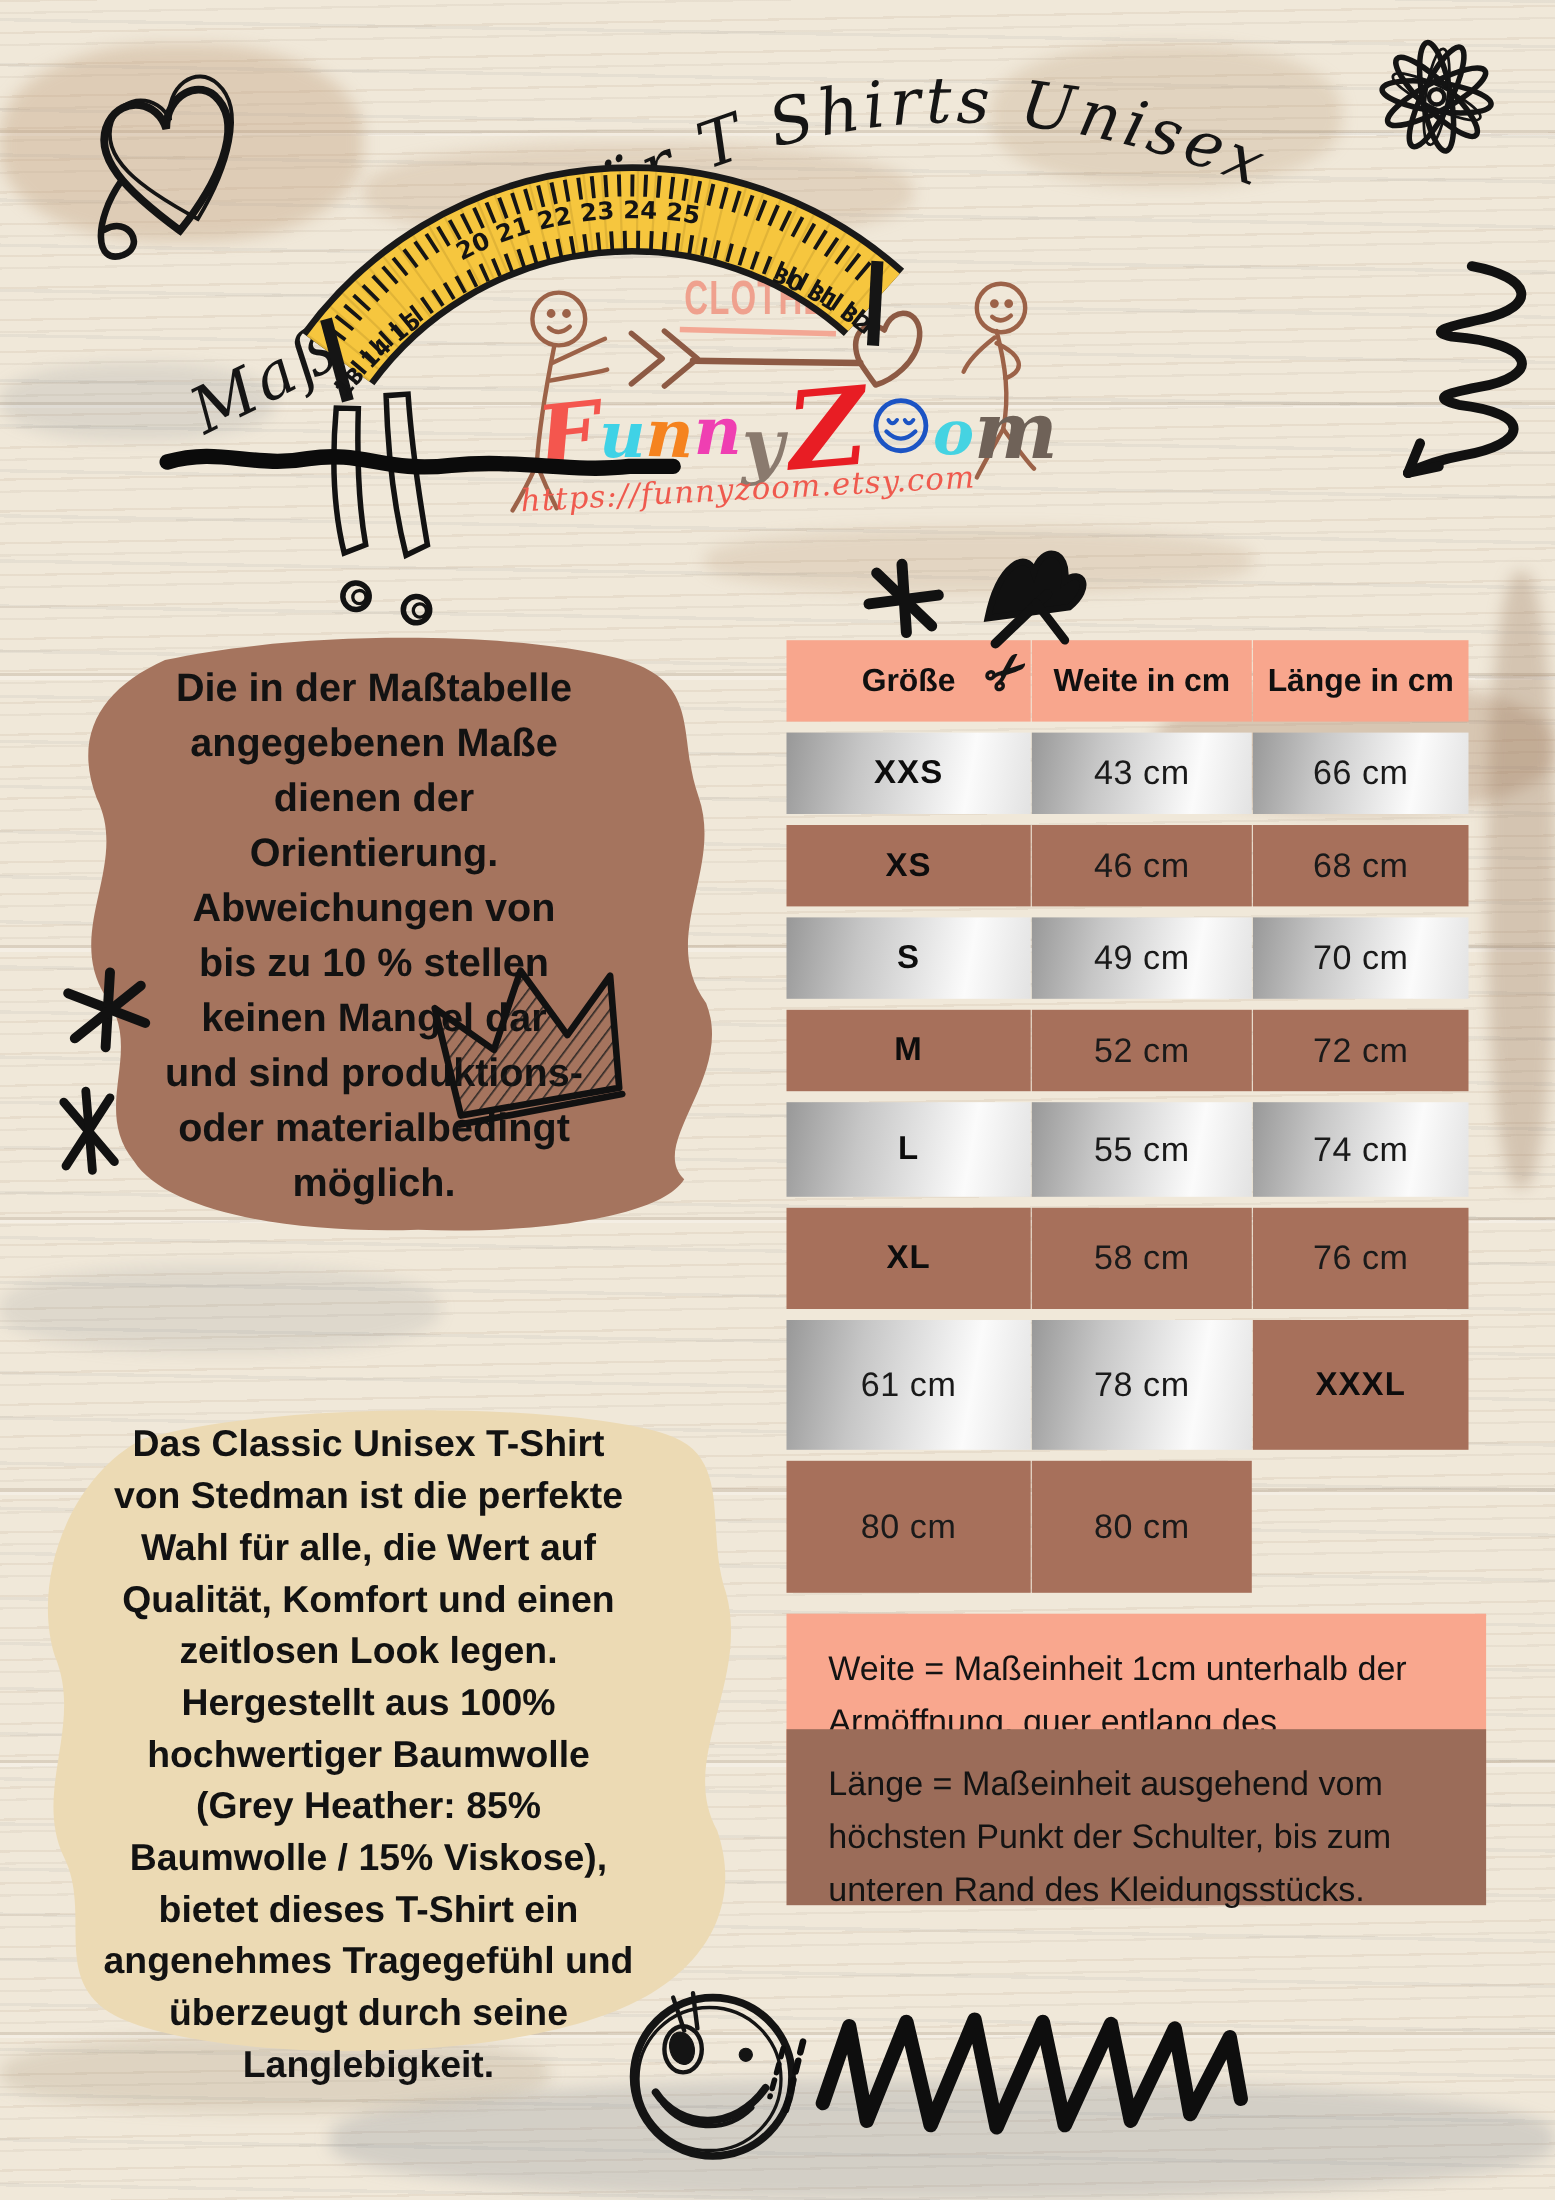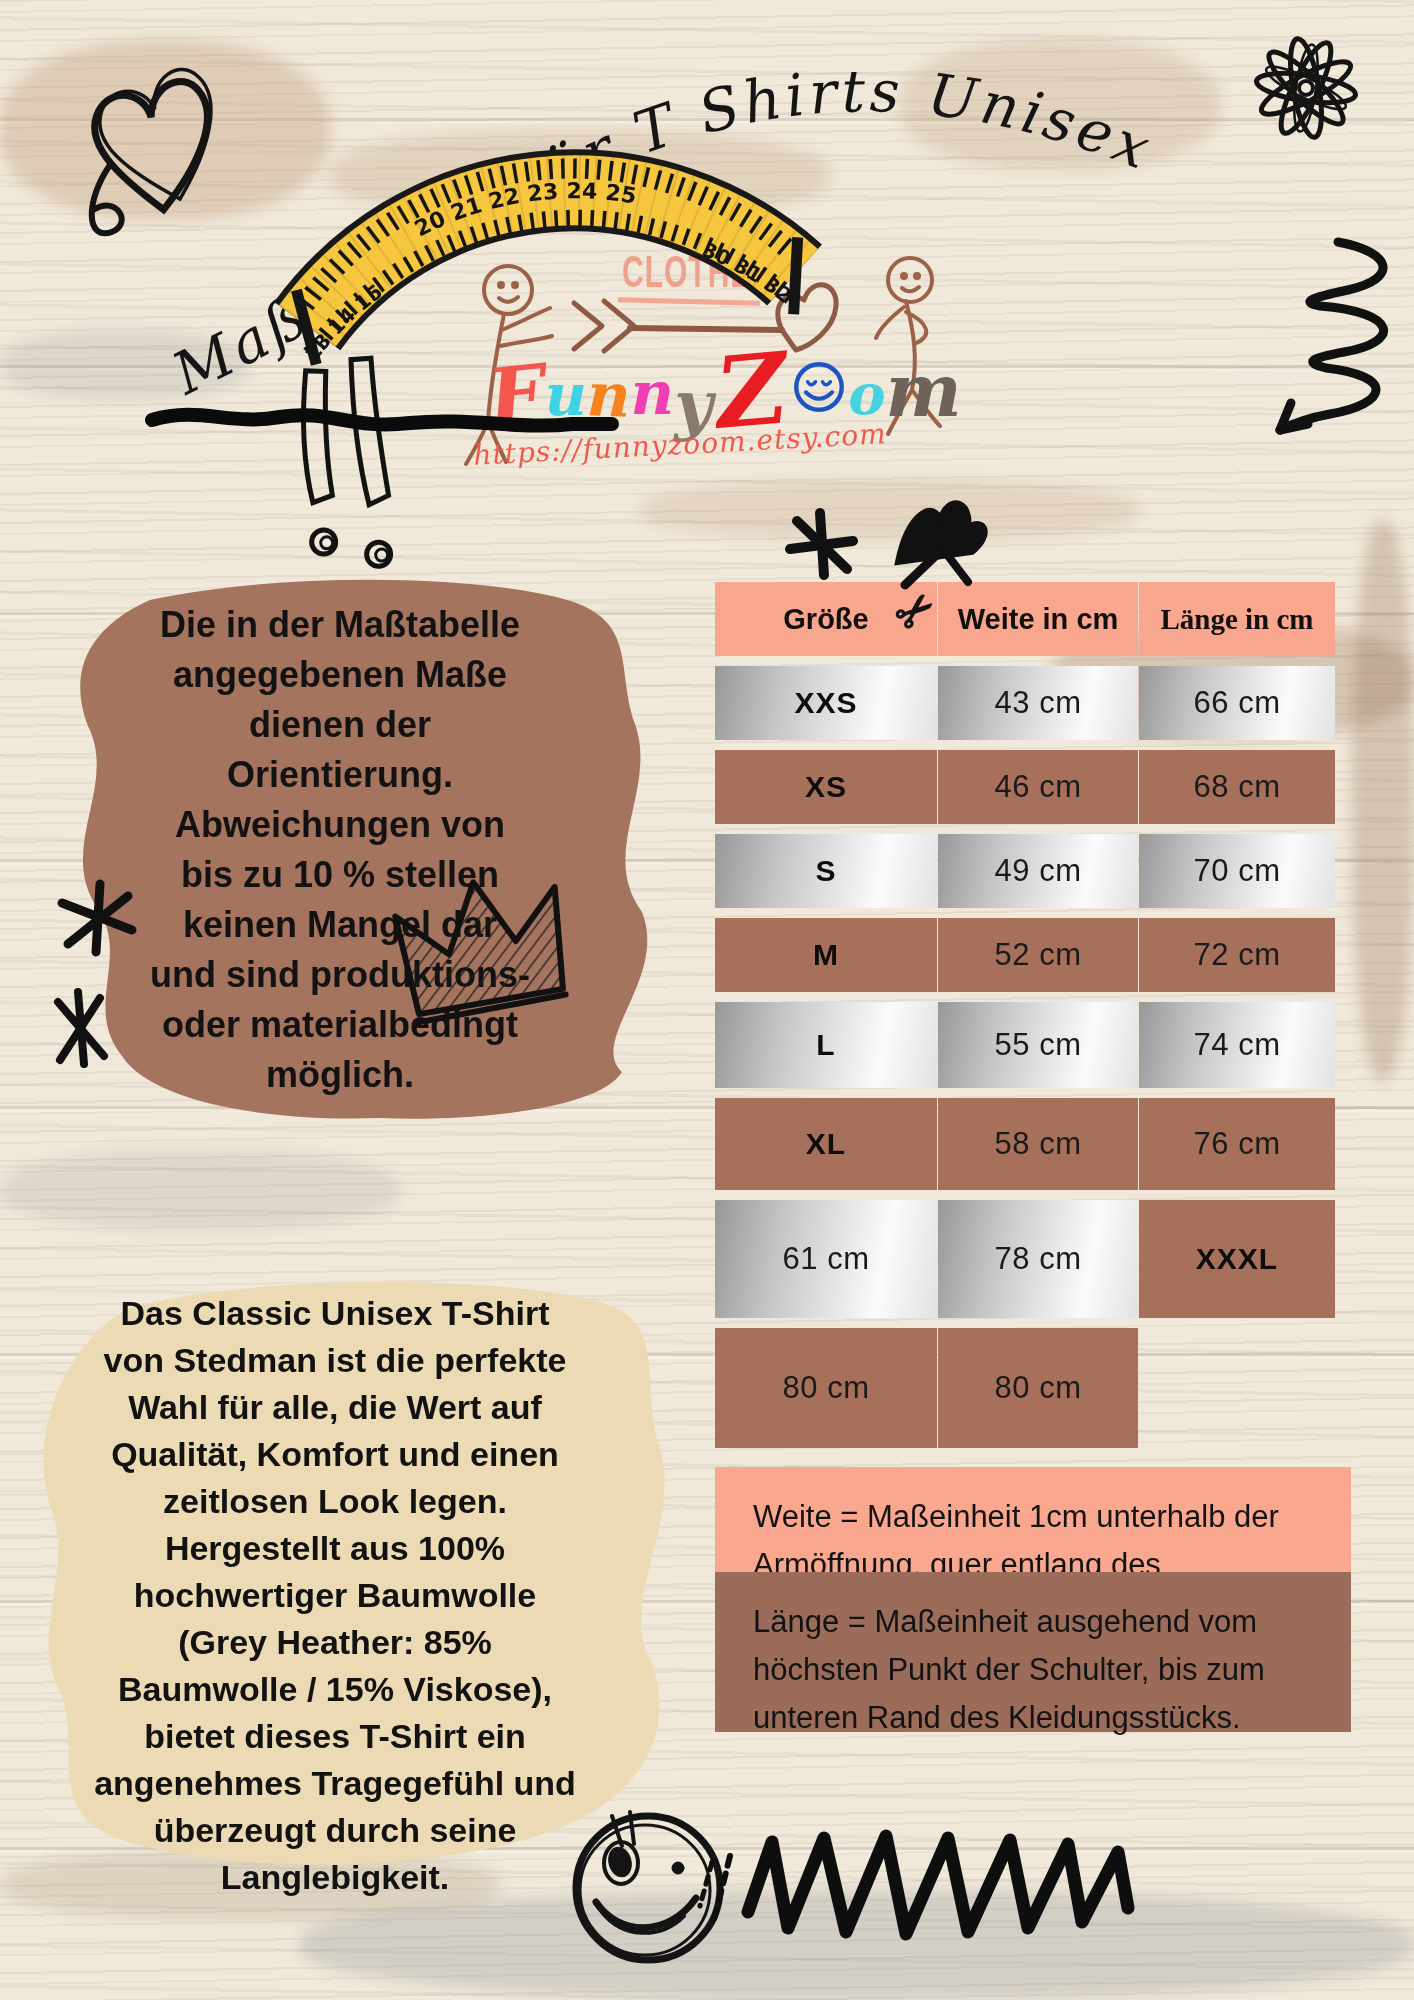--- a/index.html
+++ b/index.html
@@ -155,21 +155,21 @@
 Langlebigkeit.</div>
 
     <div class="size-table">
       <div class="tcell thead" style="background: rgb(248, 166, 141);">
         <span>Größe</span>
         <span class="scissors">✂</span>
       </div>
       <div class="tcell thead" style="background: rgb(248, 166, 141);">
           <span>Weite in cm</span>
         </div>
-      <div class="tcell thead" style="background: rgb(248, 166, 141); font-family: Liberation Serif, serif;">
+      <div class="tcell thead" style="background: rgb(248, 166, 141);">
           <span>Länge in cm</span>
         </div>
 
       <div class="tcell trow-silver tsize">XXS</div>
       <div class="tcell trow-silver tval">43 cm</div>
       <div class="tcell trow-silver tval">66 cm</div>
 
       <div class="tcell tsize" style="background: rgb(167, 112, 91);">XS</div>
       <div class="tcell tval" style="background: rgb(167, 112, 91);">46 cm</div>
       <div class="tcell tval" style="background: rgb(167, 112, 91);">68 cm</div>

